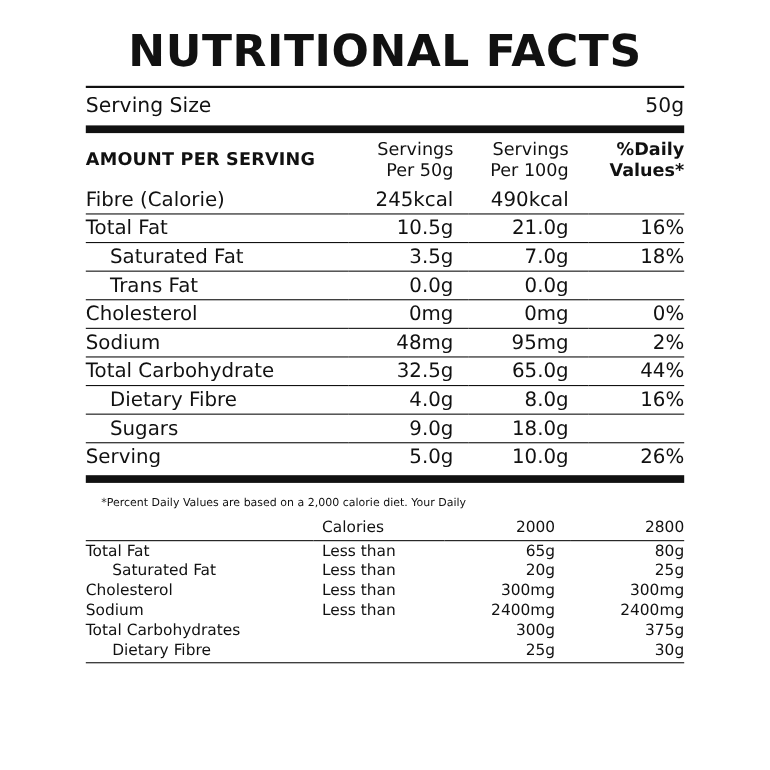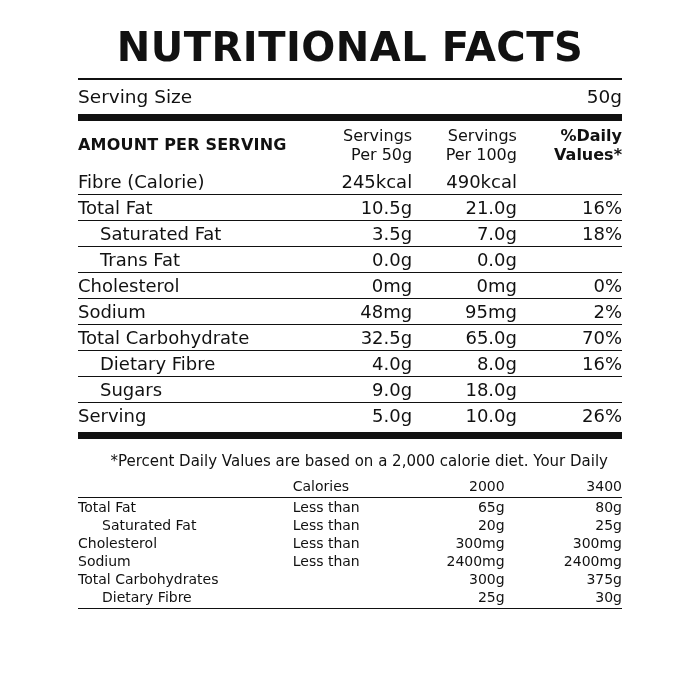--- a/index.html
+++ b/index.html
@@ -64,22 +64,22 @@
   .hdr .col-name { font-size: 16px; font-weight: 700; padding-top: 11px; letter-spacing: 0.2px;}
   .hdr .col-s50, .hdr .col-s100 { font-weight: 400; }
   .hdr .col-dv { font-weight: 700; margin-top: 28px; }
 
   .bold { font-weight: 700; }
   .indent { padding-left: 22px !important; }
   .sub { font-size: 16.5px; }
   .rowline td { border-top: 1.4px solid #111; }
 
   .footnote {
-    text-align: right;
-    font-size: 15px;
+    text-align: left;
+    font-size: 10px;
     line-height: 1.35;
     padding: 8px 14px 6px 14px;
   }
 
   .ftable { width: 100%; border-collapse: collapse; font-size: 14px; }
   .ftable td { padding: 1px 0; vertical-align: top; }
   .f-name { width: 38%; text-align: left; }
   .f-cal  { width: 22%; text-align: left; padding-left: 8px !important;}
   .f-2000 { width: 21%; text-align: right; padding-right: 14px !important;}
   .f-2500 { width: 19%; text-align: right; }
@@ -156,21 +156,21 @@
         <tr class="rowline">
           <td class="col-name bold">Sodium</td>
           <td class="col-s50">48mg</td>
           <td class="col-s100">95mg</td>
           <td class="col-dv bold">2%</td>
         </tr>
         <tr class="rowline">
           <td class="col-name bold">Total Carbohydrate</td>
           <td class="col-s50">32.5g</td>
           <td class="col-s100">65.0g</td>
-          <td class="col-dv bold">70%</td>
+          <td class="col-dv bold">44%</td>
         </tr>
         <tr class="rowline">
           <td class="col-name indent sub">Dietary Fibre</td>
           <td class="col-s50">4.0g</td>
           <td class="col-s100">8.0g</td>
           <td class="col-dv bold">16%</td>
         </tr>
         <tr class="rowline">
           <td class="col-name indent sub">Sugars</td>
           <td class="col-s50">9.0g</td>
@@ -191,21 +191,21 @@
   <div class="footnote">
     <div>*Percent Daily Values are based on a 2,000 calorie diet. Your Daily</div>
   </div>
 
   <table class="ftable">
     <tbody>
         <tr class="fhdr">
       <td class="f-name"></td>
       <td class="f-cal">Calories</td>
       <td class="f-2000">2000</td>
-      <td class="f-2500">3400</td>
+      <td class="f-2500">2800</td>
     </tr>
     </tbody>
       <tbody id="reference-rows">
         <tr class="frule">
           <td class="f-name">Total Fat</td>
           <td class="f-cal">Less than</td>
           <td class="f-2000">65g</td>
           <td class="f-2500">80g</td>
         </tr>
         <tr>

